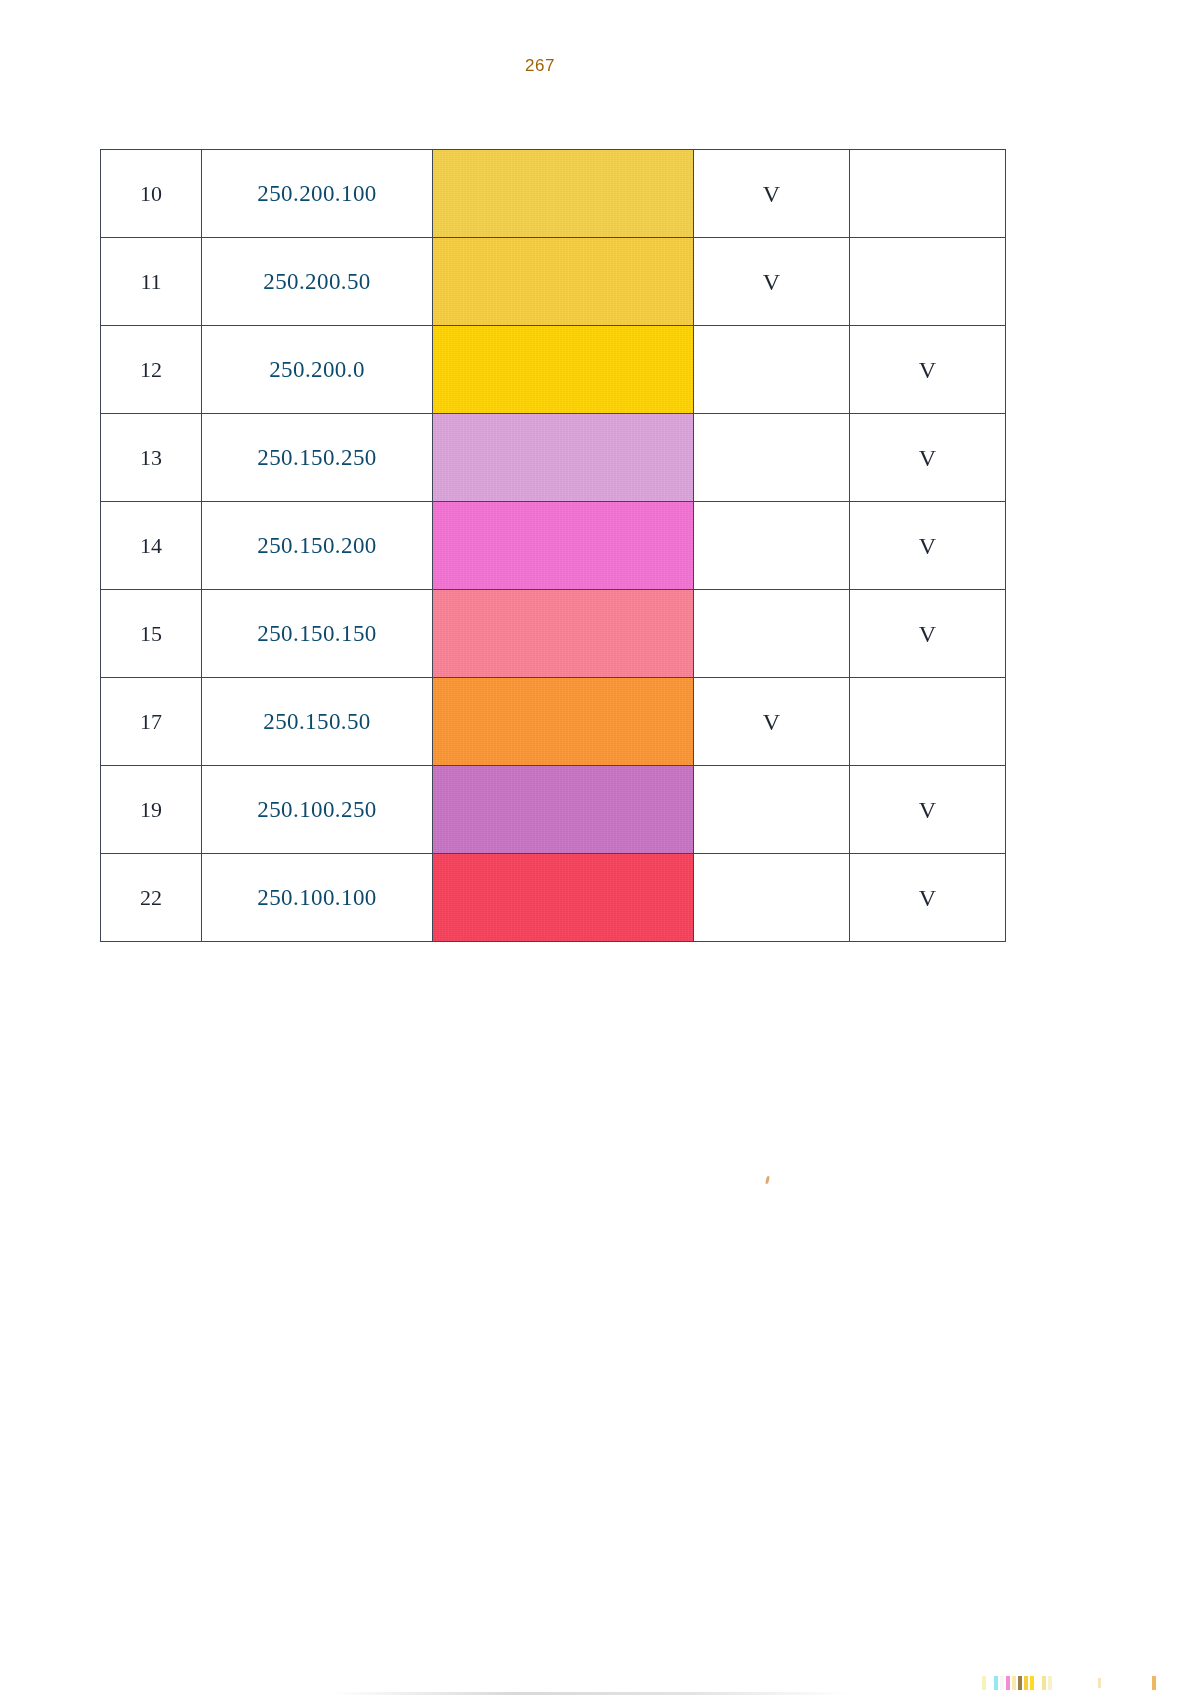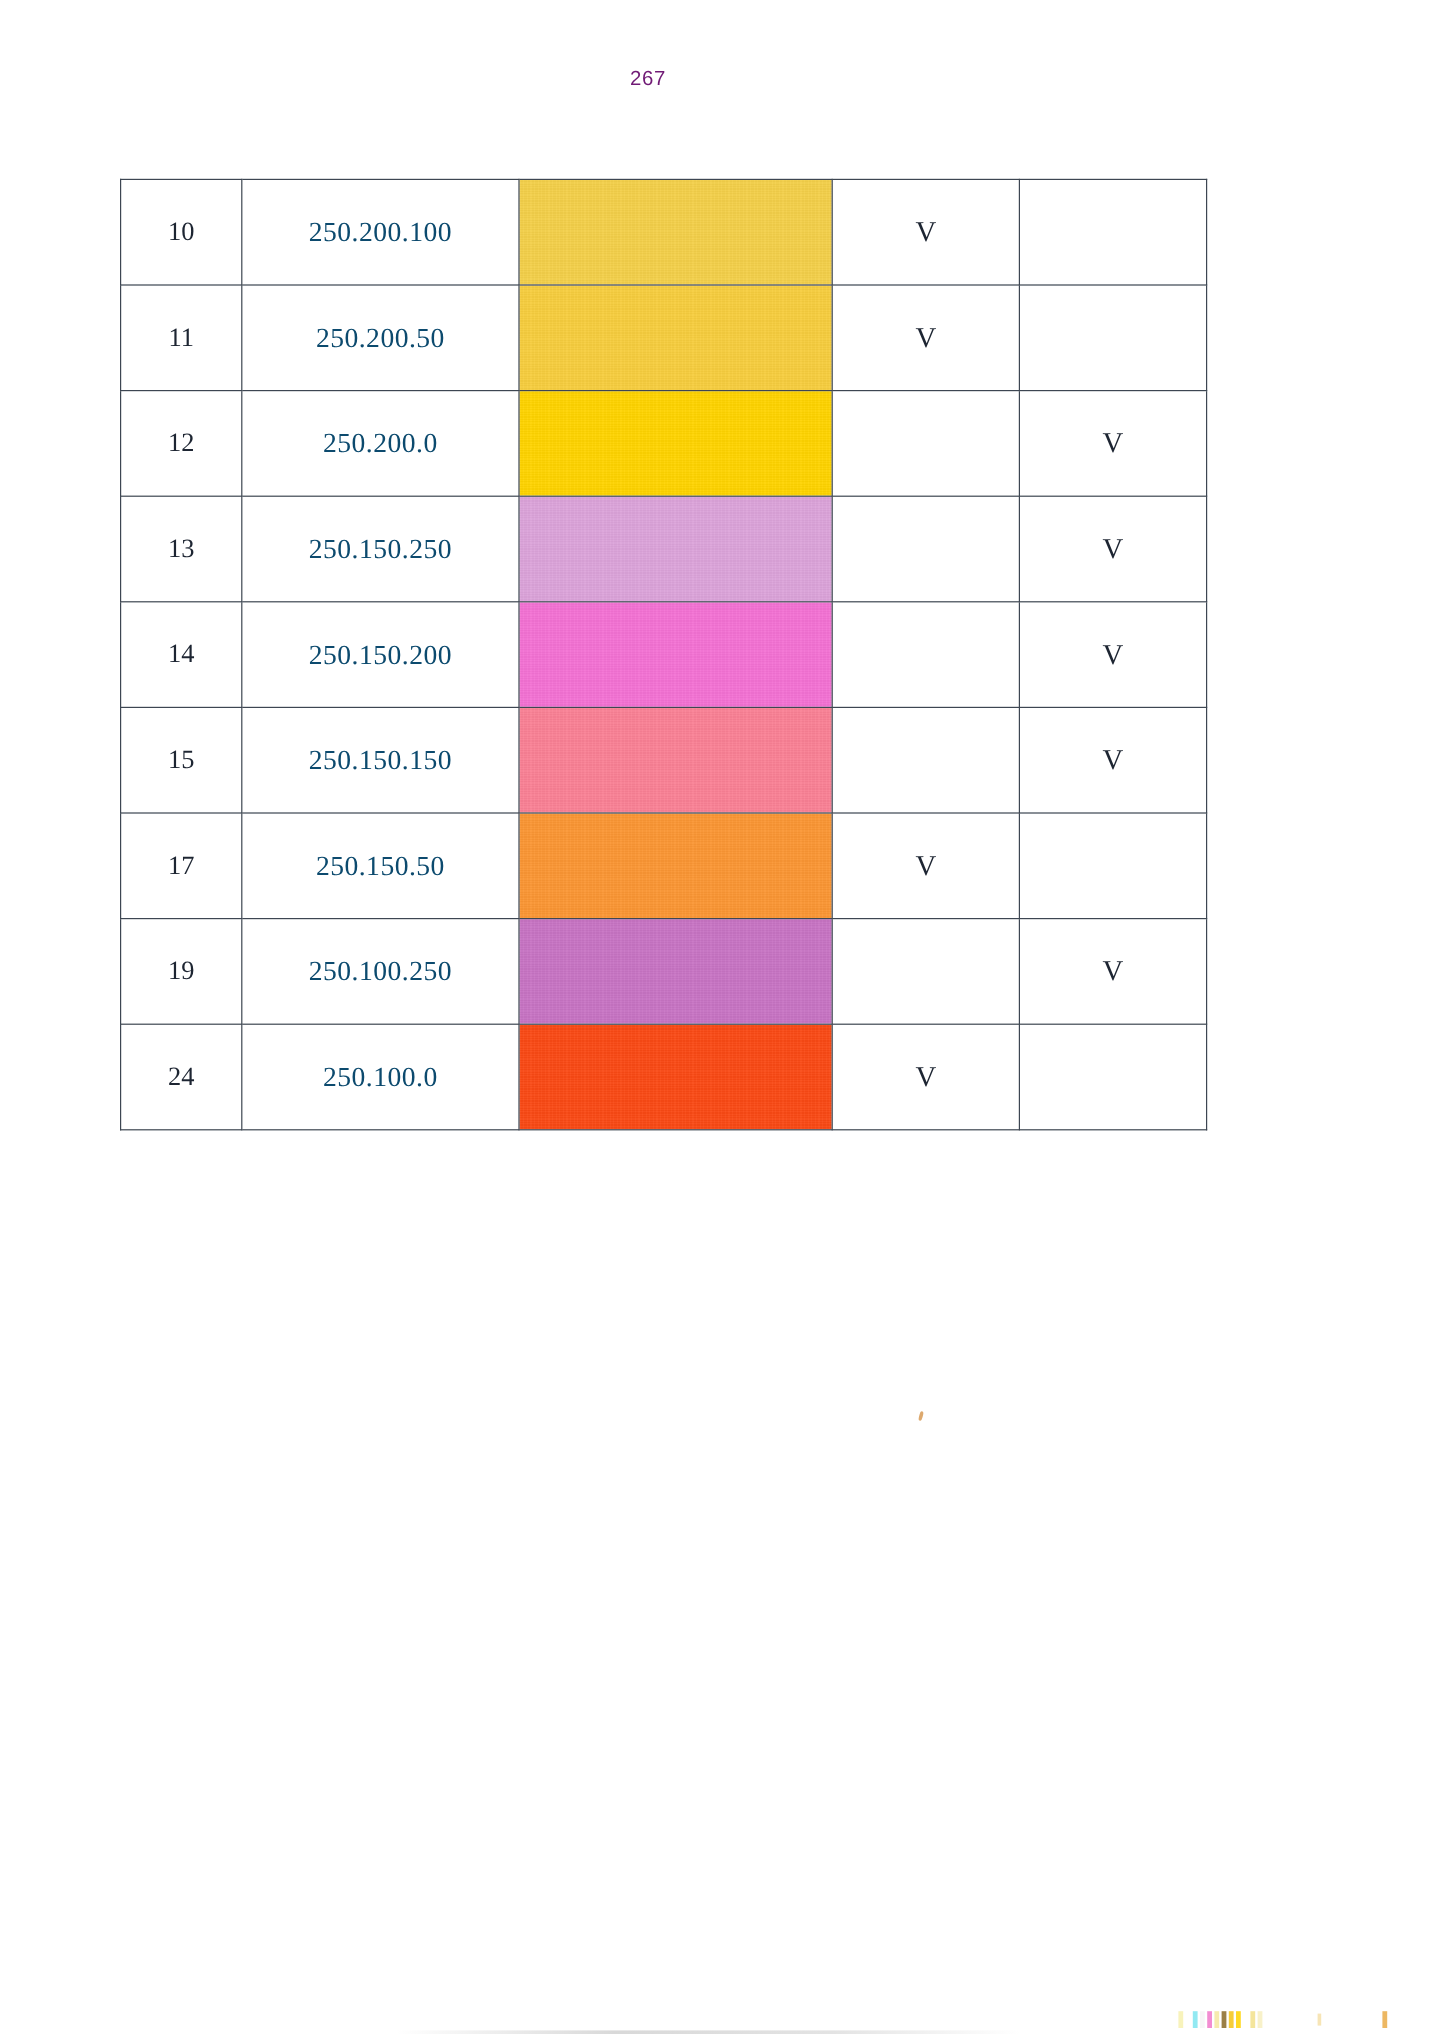--- a/index.html
+++ b/index.html
@@ -20,21 +20,21 @@
   
   #page-number {
     position: absolute;
     top: 56px;
     left: 0;
     width: 1080px;
     text-align: center;
     font-family: "Liberation Sans", "DejaVu Sans", sans-serif;
     font-size: 17px;
     letter-spacing: 0.5px;
-    color: #701a75;
+    color: #a16207;
   }
 
   
   #color-table {
     position: absolute;
     left: 100px;
     top: 149px;
     width: 900px;
     border-collapse: collapse;
     table-layout: fixed;
@@ -235,31 +235,31 @@
       <td class="c-code"><span class="code-text">250.100.250</span></td>
       <td class="c-sw">
           <span class="swatch" style="background-color: rgb(200, 116, 196);"></span>
         </td>
       <td class="c-v1"><span class="mark-text"></span></td>
       <td class="c-v2"><span class="mark-text">V</span></td>
     </tr>
 
 
 
-
-
-    <tr>
-      <td class="c-idx"><span class="idx-text">24</span></td>
-      <td class="c-code"><span class="code-text">250.100.0</span></td>
-      <td class="c-sw">
-          <span class="swatch" style="background-color: rgb(250, 74, 21);"></span>
-        </td>
-      <td class="c-v1"><span class="mark-text">V</span></td>
-      <td class="c-v2"><span class="mark-text"></span></td>
-    </tr>
+    <tr>
+      <td class="c-idx"><span class="idx-text">22</span></td>
+      <td class="c-code"><span class="code-text">250.100.100</span></td>
+      <td class="c-sw">
+          <span class="swatch" style="background-color: rgb(248, 65, 92);"></span>
+        </td>
+      <td class="c-v1"><span class="mark-text"></span></td>
+      <td class="c-v2"><span class="mark-text">V</span></td>
+    </tr>
+
+
   </tbody>
 </table>
 
 <div id="ink-fleck"></div>
 <div id="calibration-strip">
     <i style="background-color: rgb(247, 241, 176);"></i>
     <i style="background-color: rgb(255, 255, 255);"></i>
     <i style="background-color: rgb(127, 230, 240);"></i>
     <i style="background-color: rgb(245, 245, 245);"></i>
     <i style="background-color: rgb(240, 122, 203);"></i>

